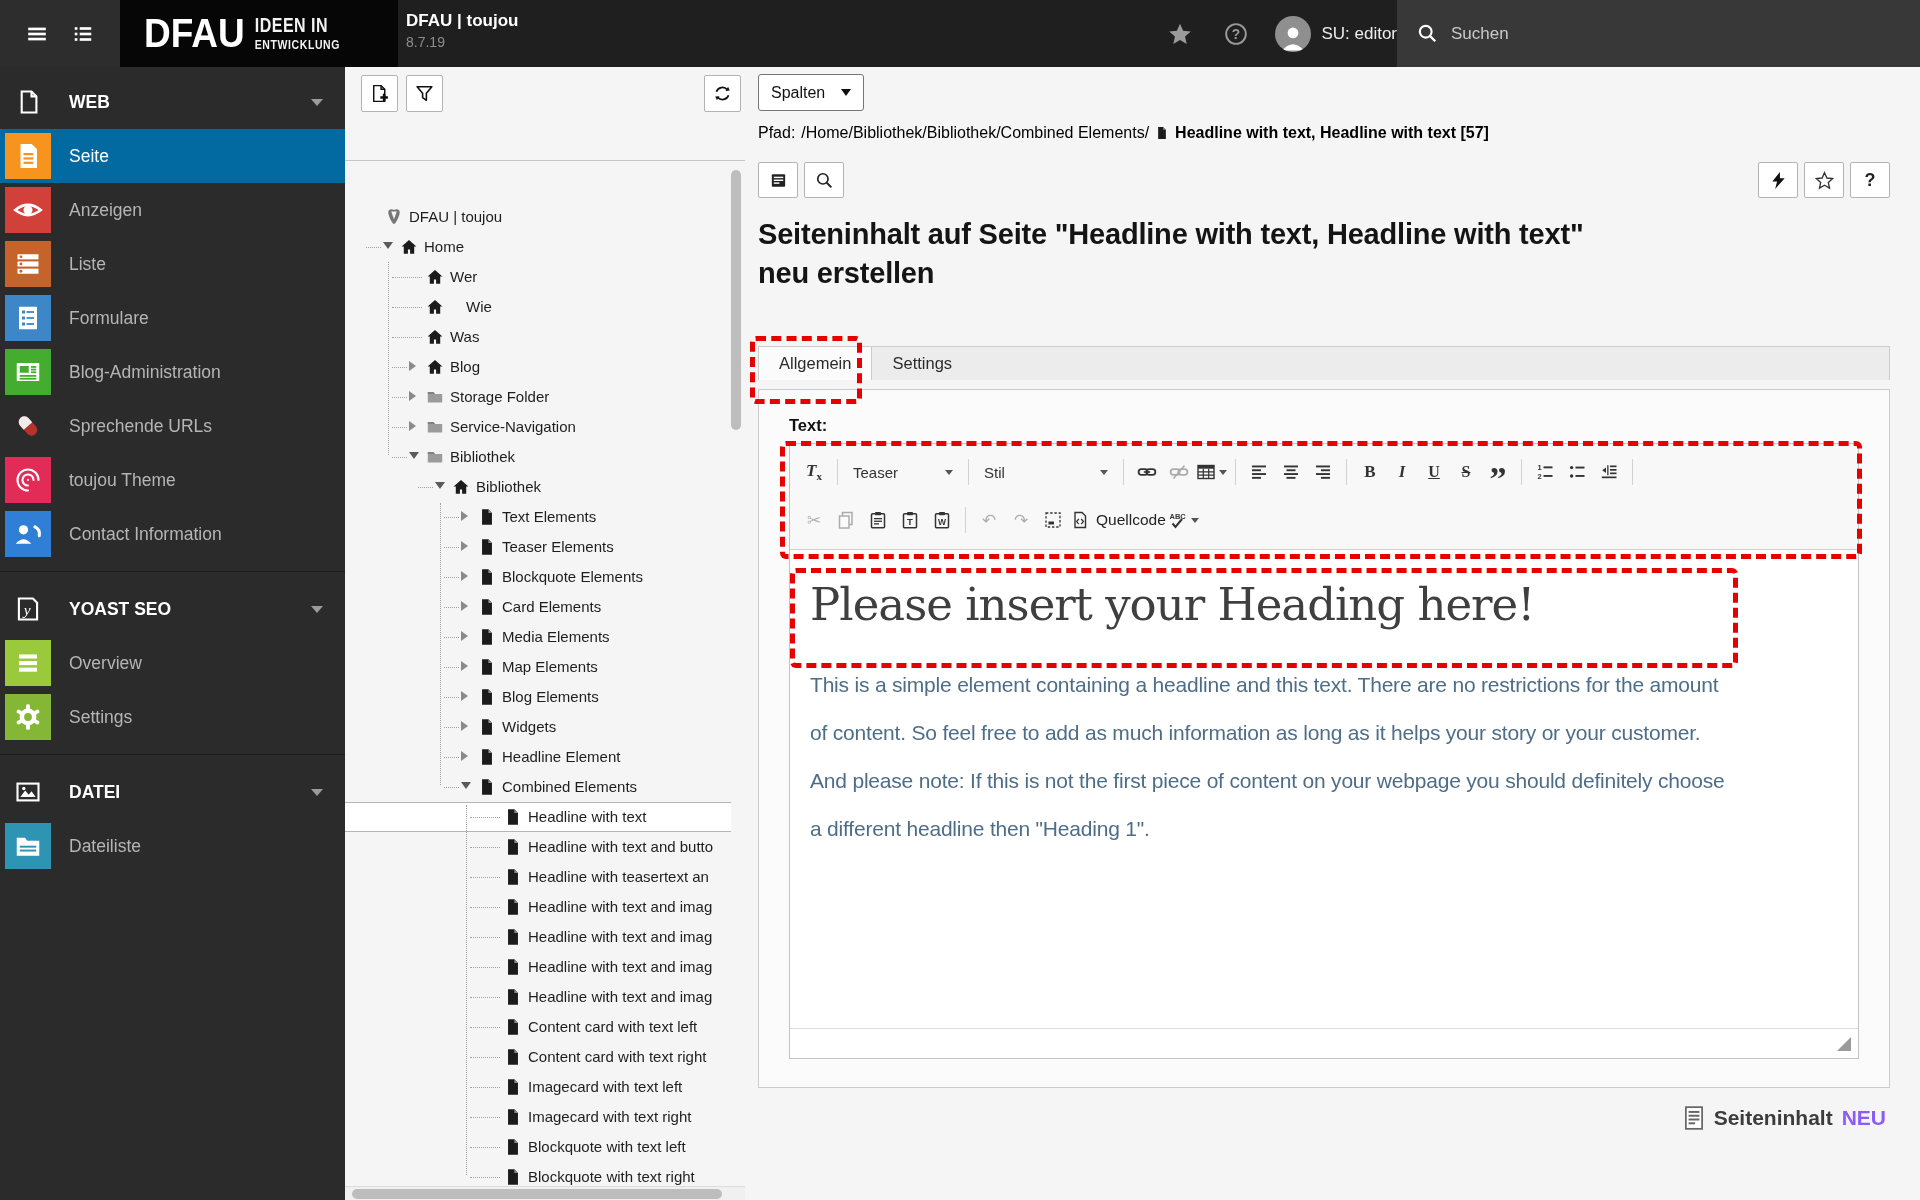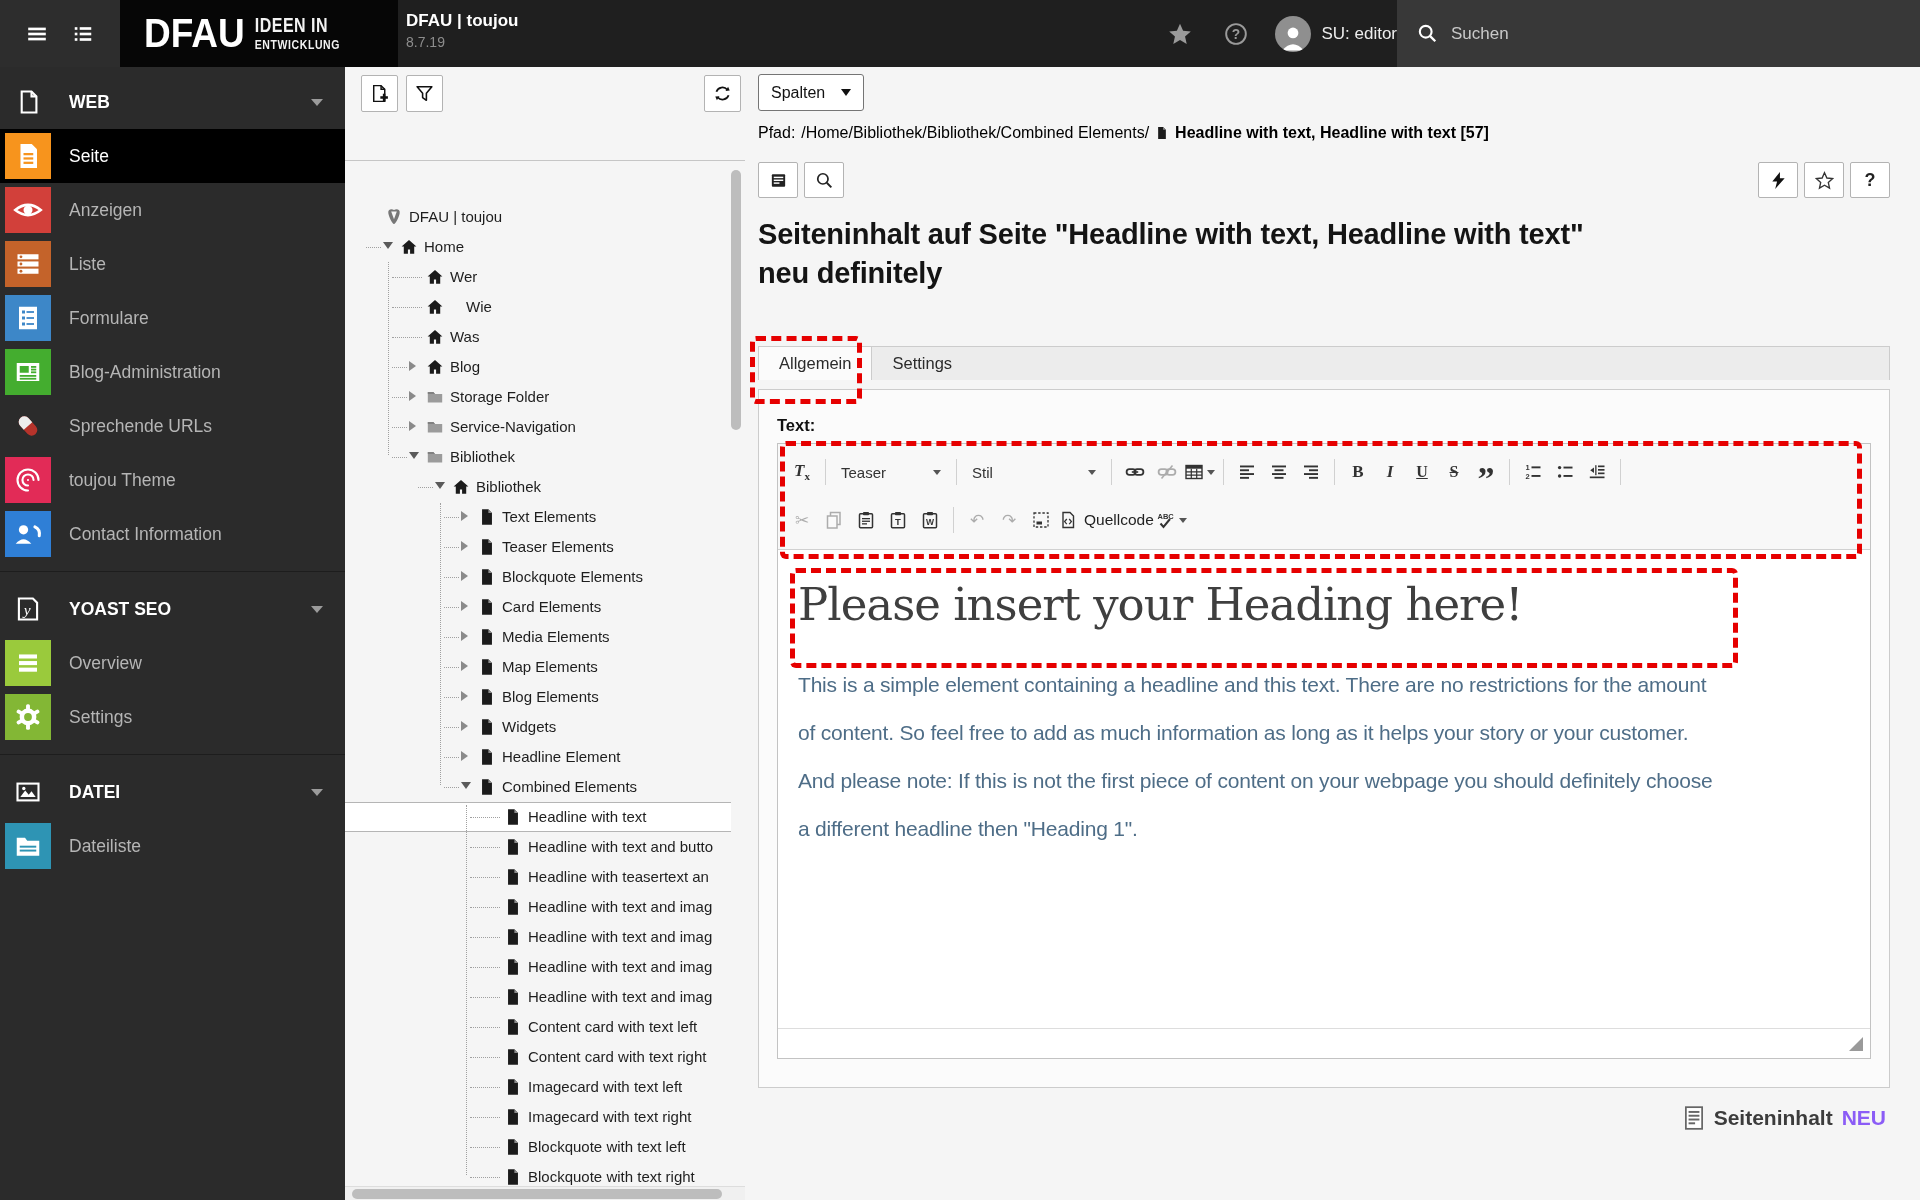--- a/index.html
+++ b/index.html
@@ -27,21 +27,21 @@
                display:flex; align-items:flex-end; justify-content:center; }
   #tb-username { color:#ededed; font-size:17px; }
   #tb-search { position:absolute; left:1397px; top:0; width:523px; height:67px; background:#383838;
                display:flex; align-items:center; padding-left:20px; gap:13px; cursor:text; }
   #tb-search-label { color:#c9c9c9; font-size:17px; }
 
   
   #sidebar { position:absolute; left:0; top:67px; width:345px; bottom:0; background:#2b2b2b; z-index:40; }
   #sidebar-sections { position:absolute; top:8px; left:0; right:0; }
   .shead, .smod { height:54px; display:flex; align-items:center; position:relative; cursor:pointer; }
-  .smod.sel { background:#000000; }
+  .smod.sel { background:#0369a1; }
   .sicon { width:46px; height:46px; margin-left:5px; display:flex; align-items:center; justify-content:center; flex:0 0 auto; }
   .sicon svg { width:30px; height:30px; }
   .shead .sicon svg { width:28px; height:28px; }
   .slabel { margin-left:18px; font-size:17.5px; color:#b5b5b5; white-space:nowrap; }
   .smod.sel .slabel { color:#ffffff; }
   .shlabel { margin-left:18px; font-size:17.5px; color:#ffffff; font-weight:bold; }
   .scaret { position:absolute; right:22px; top:24px; width:0; height:0;
             border-left:6px solid transparent; border-right:6px solid transparent; border-top:7px solid #9b9b9b; }
   .sdivider { border-top:1px solid #1d1d1d; margin:10px 0; }
 
@@ -82,21 +82,21 @@
   .hbtn .qmark { font-size:18px; font-weight:bold; color:#222; }
   #page-title { position:absolute; left:13px; top:148px; width:1130px; font-size:29px; line-height:39px;
                 font-weight:600; color:#141414; letter-spacing:-.2px; }
   
   #tabs { position:absolute; left:13px; right:30px; top:279px; height:34px; background:#ececec;
           border:1px solid #ccc; border-bottom:none; display:flex; align-items:stretch; }
   .tab { padding:0 20px; display:flex; align-items:center; font-size:16.5px; color:#2b2b2b; cursor:pointer; position:relative; }
   .tab.active { background:#fbfbfb; border-right:1px solid #ccc; font-weight:normal; z-index:2; }
   
   #panel { position:absolute; left:13px; right:30px; top:322px; height:699px; background:#fbfbfb;
-           border:1px solid #ccc; padding:26px 18px; }
+           border:1px solid #ccc; padding:26px 30px; }
   #field-label { font-size:16.5px; font-weight:bold; color:#111; }
   #rte { margin-top:8px; border:1px solid #c3c3c3; background:#fff; height:616px; position:relative; }
   #rte-toolbar { height:106px; background:#f8f8f8; border-bottom:1px solid #d1d1d1; padding:4px 8px; }
   .rte-row { height:48px; display:flex; align-items:center; }
   .rte-item { height:30px; min-width:30px; display:flex; align-items:center; justify-content:center;
               margin:0 1px; color:#333; cursor:pointer; }
   .rte-item.disabled { opacity:.38; cursor:default; }
   .rte-item svg { width:20px; height:20px; }
   .rte-sep { width:1px; height:26px; background:#d1d1d1; margin:0 7px; }
   .rte-dd { display:flex; align-items:center; padding:0 8px; height:30px; cursor:pointer; }
@@ -989,21 +989,21 @@
       <svg class="ic">
         <use href="#i-star-outline"></use>
       </svg>
     </span>
   <span class="hbtn" style="right:30px">
       <span class="qmark">?</span>
     </span>
 
   <div id="page-title">
     <div>Seiteninhalt auf Seite "Headline with text, Headline with text"</div>
-    <div>neu definitely</div>
+    <div>neu erstellen</div>
   </div>
 
   <div id="tabs">
       <div class="tab active">Allgemein</div>
       <div class="tab">Settings</div>
     </div>
 
   <div id="panel">
     <div id="field-label">Text:</div>
     <div id="rte">

